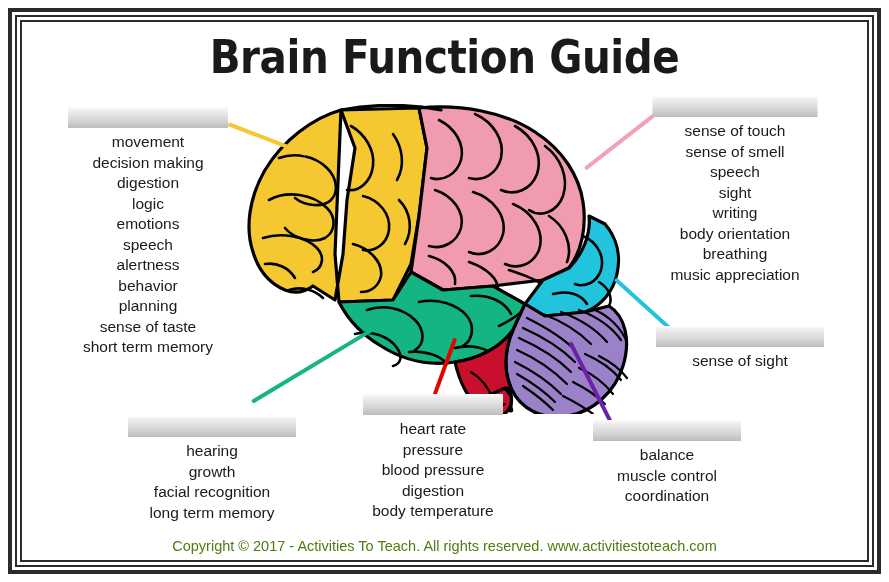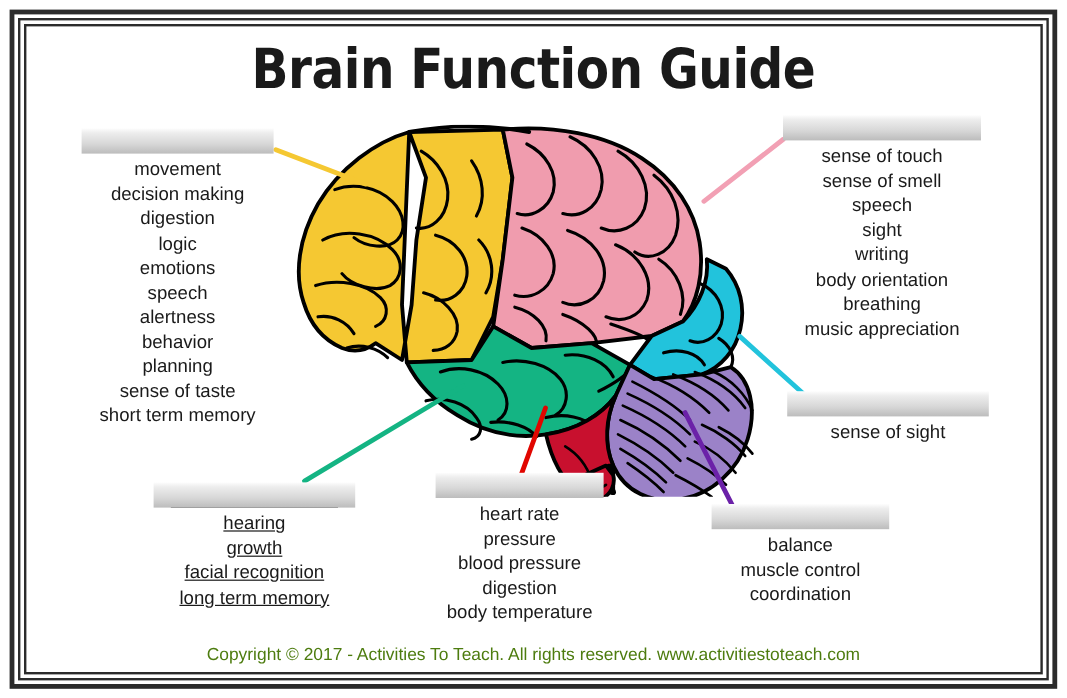--- a/index.html
+++ b/index.html
@@ -279,21 +279,21 @@
   </div>
 
   <div class="label-block" style="left:640px; top:330px; width:200px;">
     <span class="heading-wrap">
       <span class="heading">OCCIPITAL LOBE</span>
       <span class="redaction" style="width:168px;"></span>
     </span>
     <span class="item">sense of sight</span>
   </div>
 
-  <div class="label-block" style="left:112px; top:406px; width:200px;text-decoration:underline;">
+  <div class="label-block" style="left:112px; top:420px; width:200px;">
     <span class="heading-wrap">
       <span class="heading">TEMPORAL LOBE</span>
       <span class="redaction" style="width:168px;"></span>
     </span>
     <span class="item">hearing</span>
     <span class="item">growth</span>
     <span class="item">facial recognition</span>
     <span class="item">long term memory</span>
   </div>
 

